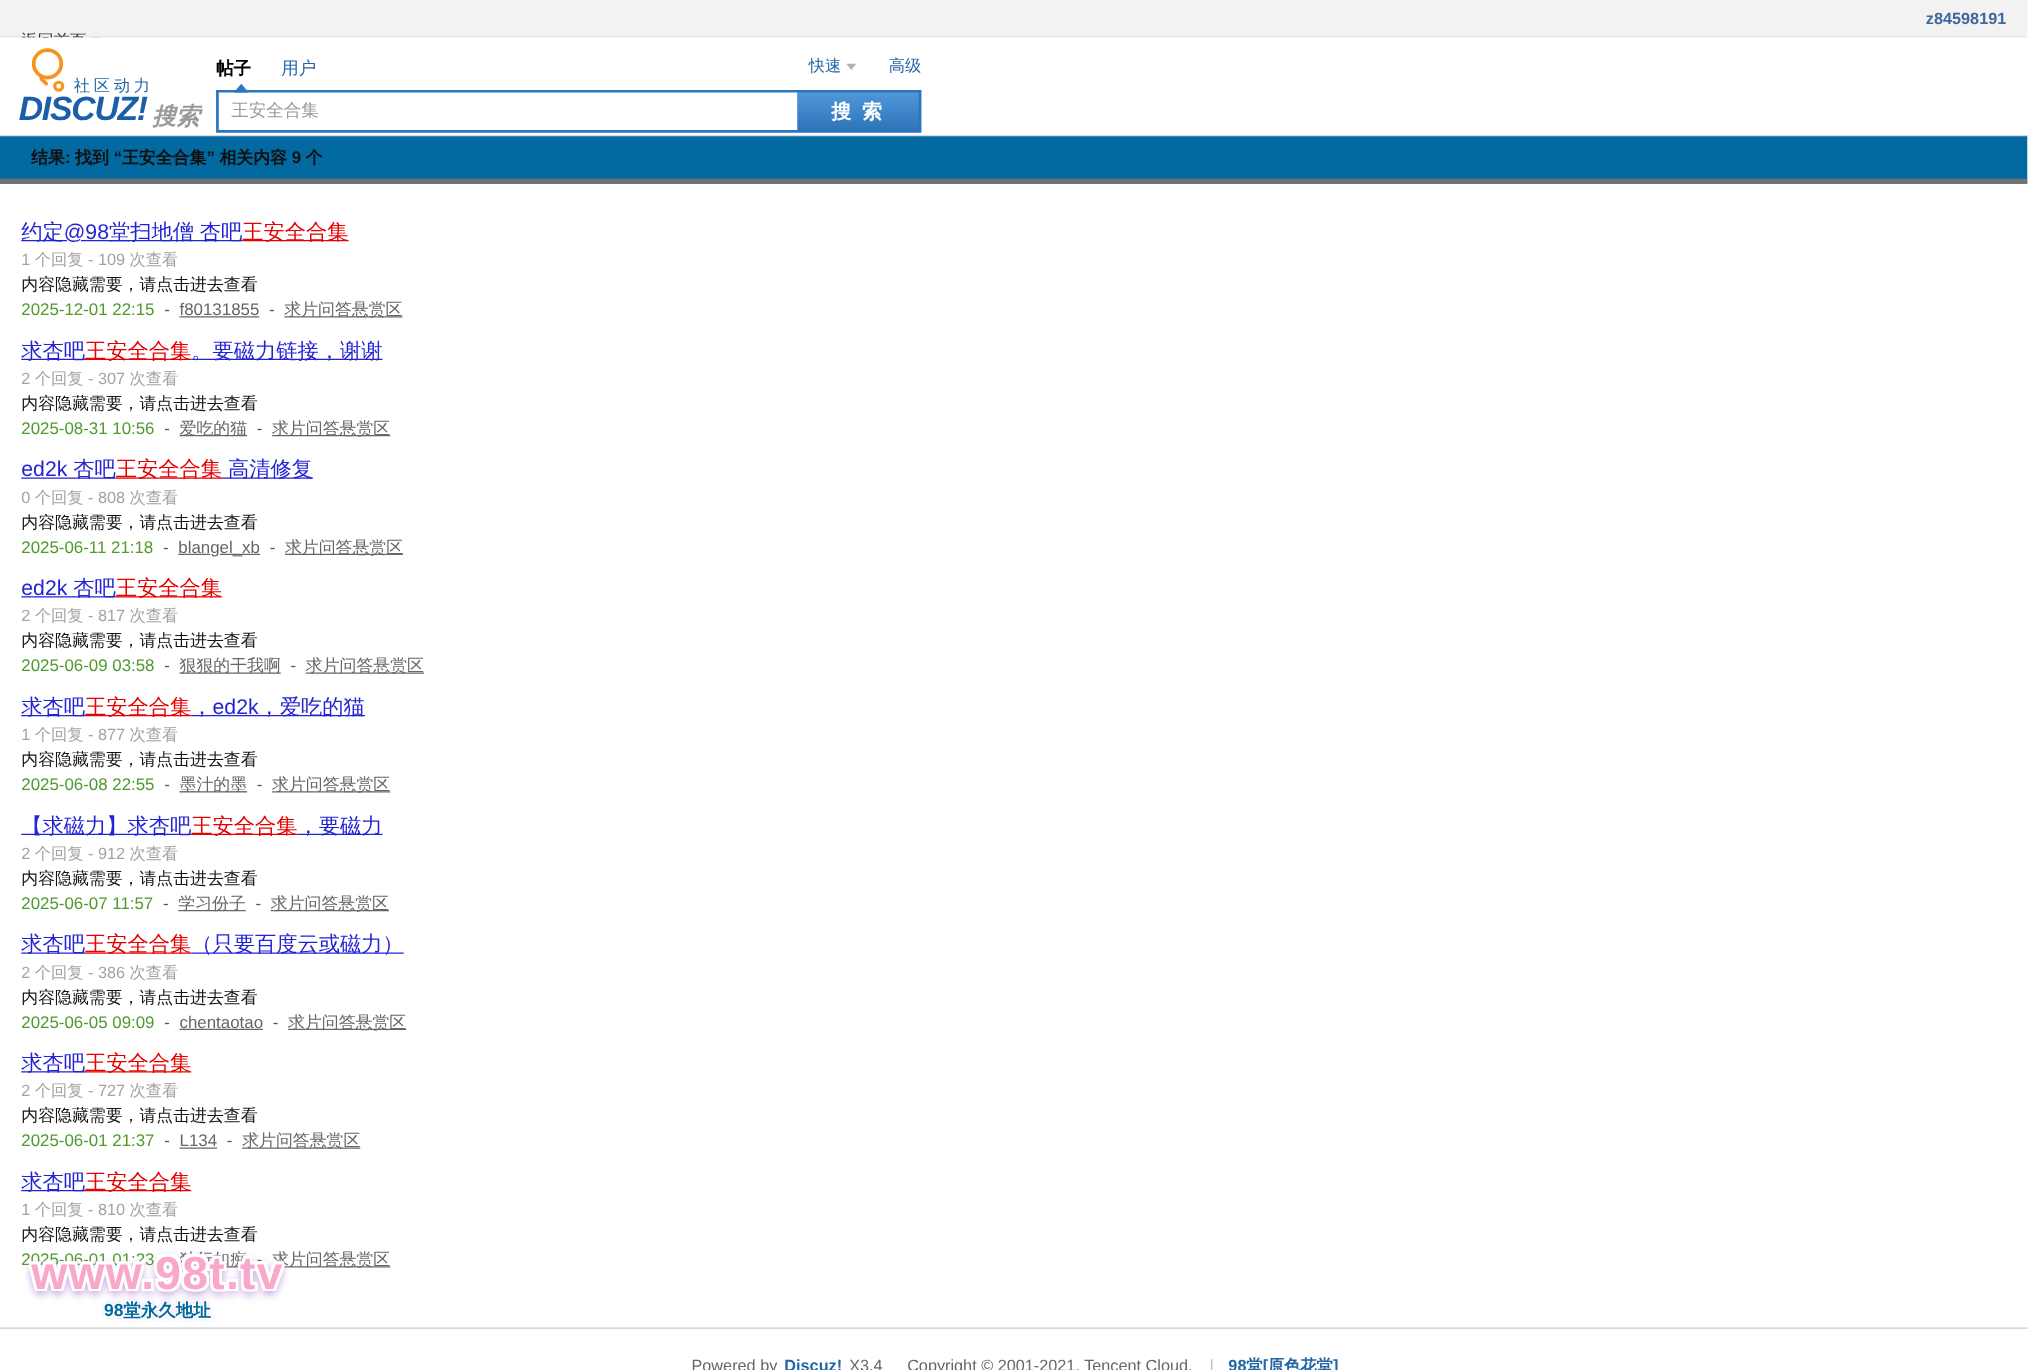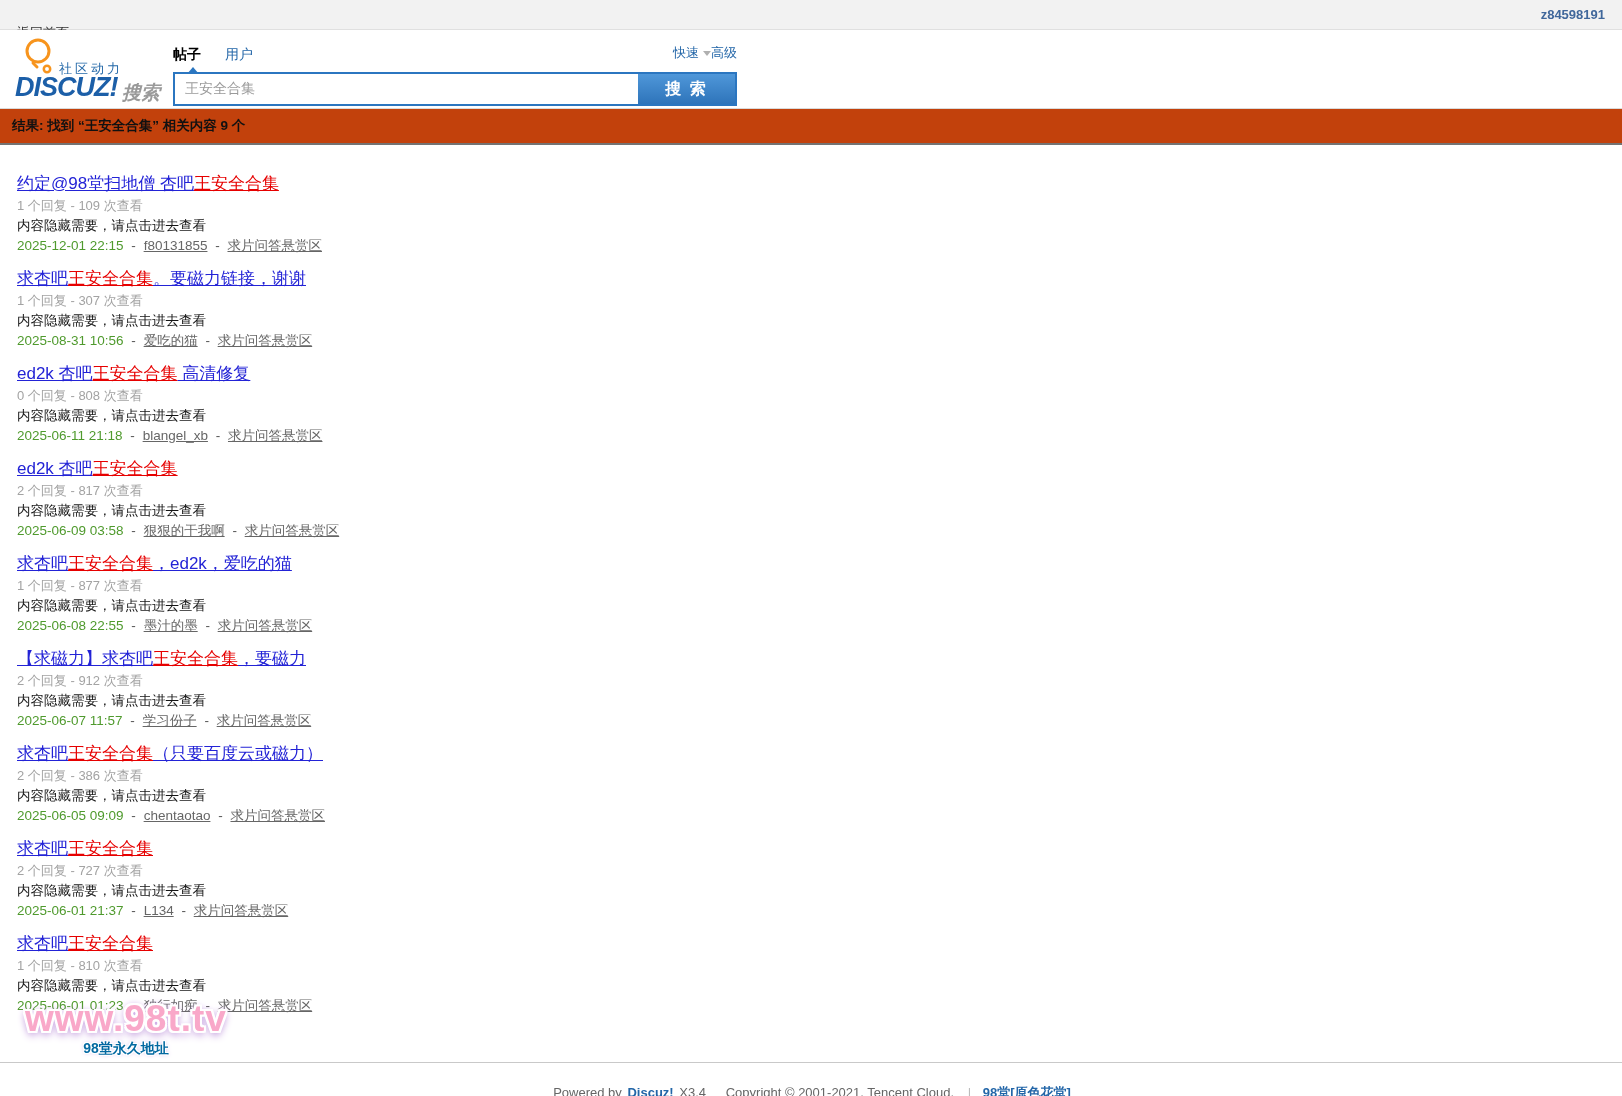--- a/index.html
+++ b/index.html
@@ -29,21 +29,21 @@
   .logo { position:absolute; left:15px; top:6px; width:150px; height:66px; }
   .bulb { position:absolute; left:8px; top:0; }
   .logo-tagline { position:absolute; left:44px; top:24px; font-size:13px; color:#2468a8; letter-spacing:3px; }
   .logo-brand { position:absolute; left:0px; top:36px; font-size:27px; font-weight:bold; font-style:italic; color:#1c5fa8; letter-spacing:-1px; }
   .logo-suffix { position:absolute; left:107px; top:44px; font-size:19px; font-weight:bold; font-style:italic; color:#9a9a9a; }
 
   .search-area { position:absolute; left:173px; top:10px; width:564px; }
   .tabs-row { display:flex; align-items:flex-end; height:24px; font-size:14px; position:relative; }
   .tab-active { font-weight:bold; color:#000; margin-right:24px; text-decoration:none; }
   .tab { color:#2366a8; text-decoration:none; }
-  .mode-links { position:absolute; right:0; bottom:2px; font-size:13px; display:flex; align-items:flex-end; }
+  .mode-links { position:absolute; right:0; bottom:2px; font-size:13px; display:flex; align-items:flex-end; gap:26px; }
   .mode-links a { color:#2366a8; text-decoration:none; display:inline-flex; align-items:center; gap:4px; }
   .mode-links .caret-down { border-top-color:#b0b0b0; }
 
   .search-box {
     margin-top:8px; display:flex; height:34px;
     border:2px solid #2b76c0; position:relative; background:#2b76c0;
   }
   .search-box .notch {
     position:absolute; top:-7px; left:12px; width:0; height:0;
     border-left:6px solid transparent; border-right:6px solid transparent;
@@ -54,22 +54,22 @@
     font-size:14px; color:#9a9a9a; font-family:inherit; background:#fff;
   }
   .search-btn {
     width:97px; border:none; color:#fff; font-size:16px; font-weight:bold;
     background:linear-gradient(#4f97d9,#2e74ba); cursor:pointer; font-family:inherit;
     letter-spacing:2px;
   }
 
   
   .summary {
-    border-top:1px solid #dadada; border-bottom:2px solid #737373;
-    background:#c2410c; padding:8px 12px; font-size:13.5px; font-weight:bold; color:#111;
+    border-top:1px solid #dadada; border-bottom:4px solid #737373;
+    background:#0369a1; padding:8px 25px; font-size:13.5px; font-weight:bold; color:#111;
   }
 
   
   .results { padding:28px 17px 0 17px; }
   .result { margin-bottom:14px; }
   .r-title { font-size:17px; line-height:21px; text-decoration:none; }
   .r-title .t-blue { color:#2323d6; text-decoration:underline; }
   .r-title .t-red  { color:#e60000; text-decoration:underline; }
   .r-meta { margin-top:4px; font-size:13px; line-height:16px; color:#a3a3a3; }
   .r-snippet { margin-top:3px; font-size:13.5px; line-height:17px; color:#141414; }
@@ -166,21 +166,21 @@
       <a class="r-link">f80131855</a>
       <span class="r-sep">-</span>
       <a class="r-link">求片问答悬赏区</a>
     </div>
   </div>
 
   <div class="result">
     <a class="r-title">
       <span class="t-blue">求杏吧</span><span class="t-red">王安全合集</span><span class="t-blue">。要磁力链接，谢谢</span>
     </a>
-    <div class="r-meta">1 个回复 - 307 次查看</div>
+    <div class="r-meta">2 个回复 - 307 次查看</div>
     <div class="r-snippet">内容隐藏需要，请点击进去查看</div>
     <div class="r-foot">
       <span class="r-date">2025-08-31 10:56</span>
       <span class="r-sep">-</span>
       <a class="r-link">爱吃的猫</a>
       <span class="r-sep">-</span>
       <a class="r-link">求片问答悬赏区</a>
     </div>
   </div>
 

